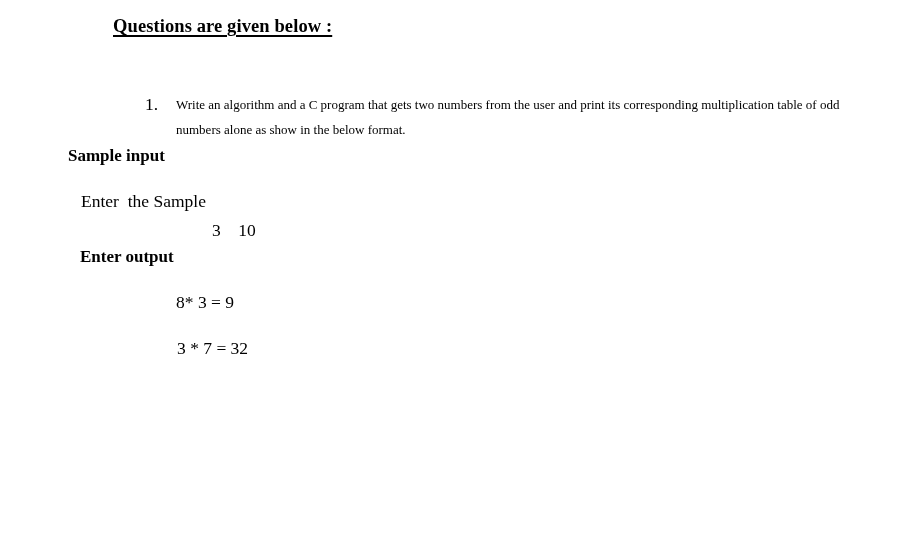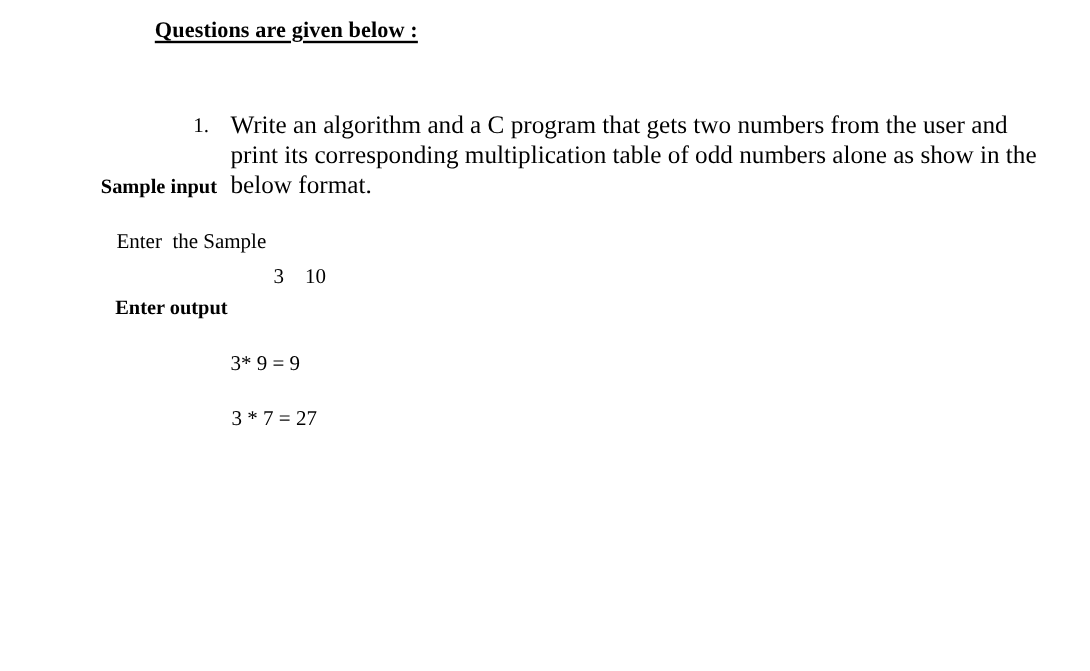--- a/index.html
+++ b/index.html
@@ -12,21 +12,20 @@
     height: 559px;
     position: relative;
     font-family: "Liberation Serif", "DejaVu Serif", serif;
     color: #000000;
     overflow: hidden;
     -webkit-font-smoothing: antialiased;
   }
   .doc {
     position: absolute;
     inset: 0;
-    margin-left: 16px;
   }
   .abs {
     position: absolute;
     white-space: pre;
   }
 
   
   .doc-title {
     left: 113px;
     top: 16px;
@@ -52,21 +51,21 @@
     line-height: 25px;
   }
   .list-marker {
     position: absolute;
     left: 0;
     top: 0;
     font-size: 17.5px;
   }
   .list-text {
     display: block;
-    font-size: 21px;
+    font-size: 13px;
     line-height: 25px;
   }
 
   
   .section-label {
     font-size: 17px;
     font-weight: bold;
   }
   .label-sample-input {
     left: 68px;
@@ -121,17 +120,17 @@
 
   <div class="abs section-label label-sample-input">Sample input</div>
 
   <div class="abs input-prompt">Enter  the Sample</div>
 
   <div class="abs input-values">3    10</div>
 
   <div class="abs section-label label-sample-output">Enter output</div>
 
   <div class="output-lines">
-    <div class="output-line nudge">3* 9 = 9</div>
-    <div class="output-line">3 * 7 = 27</div>
+    <div class="output-line nudge">8* 3 = 9</div>
+    <div class="output-line">3 * 7 = 32</div>
   </div>
 
 </div>
 
 </body></html>

